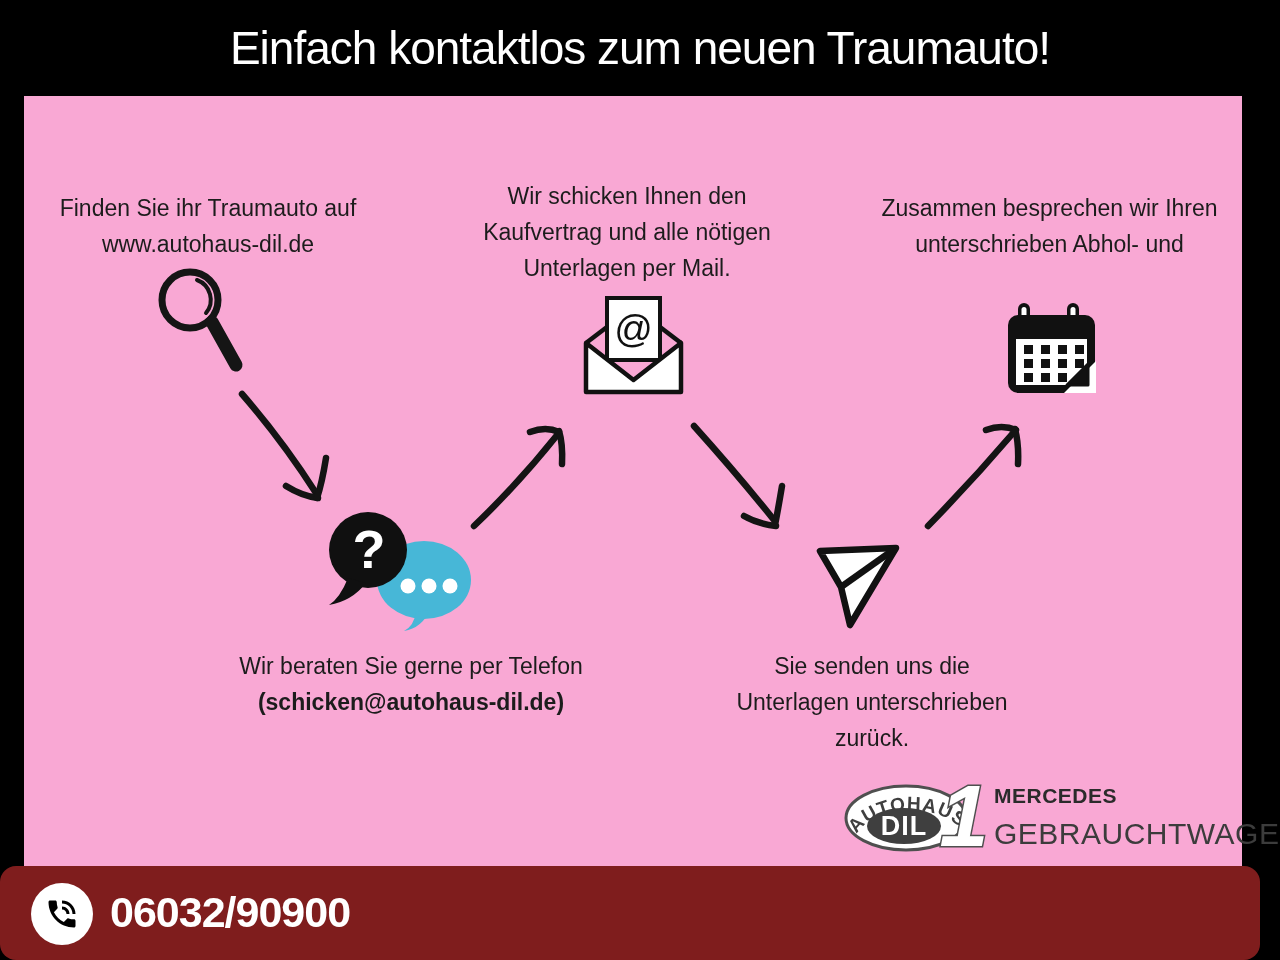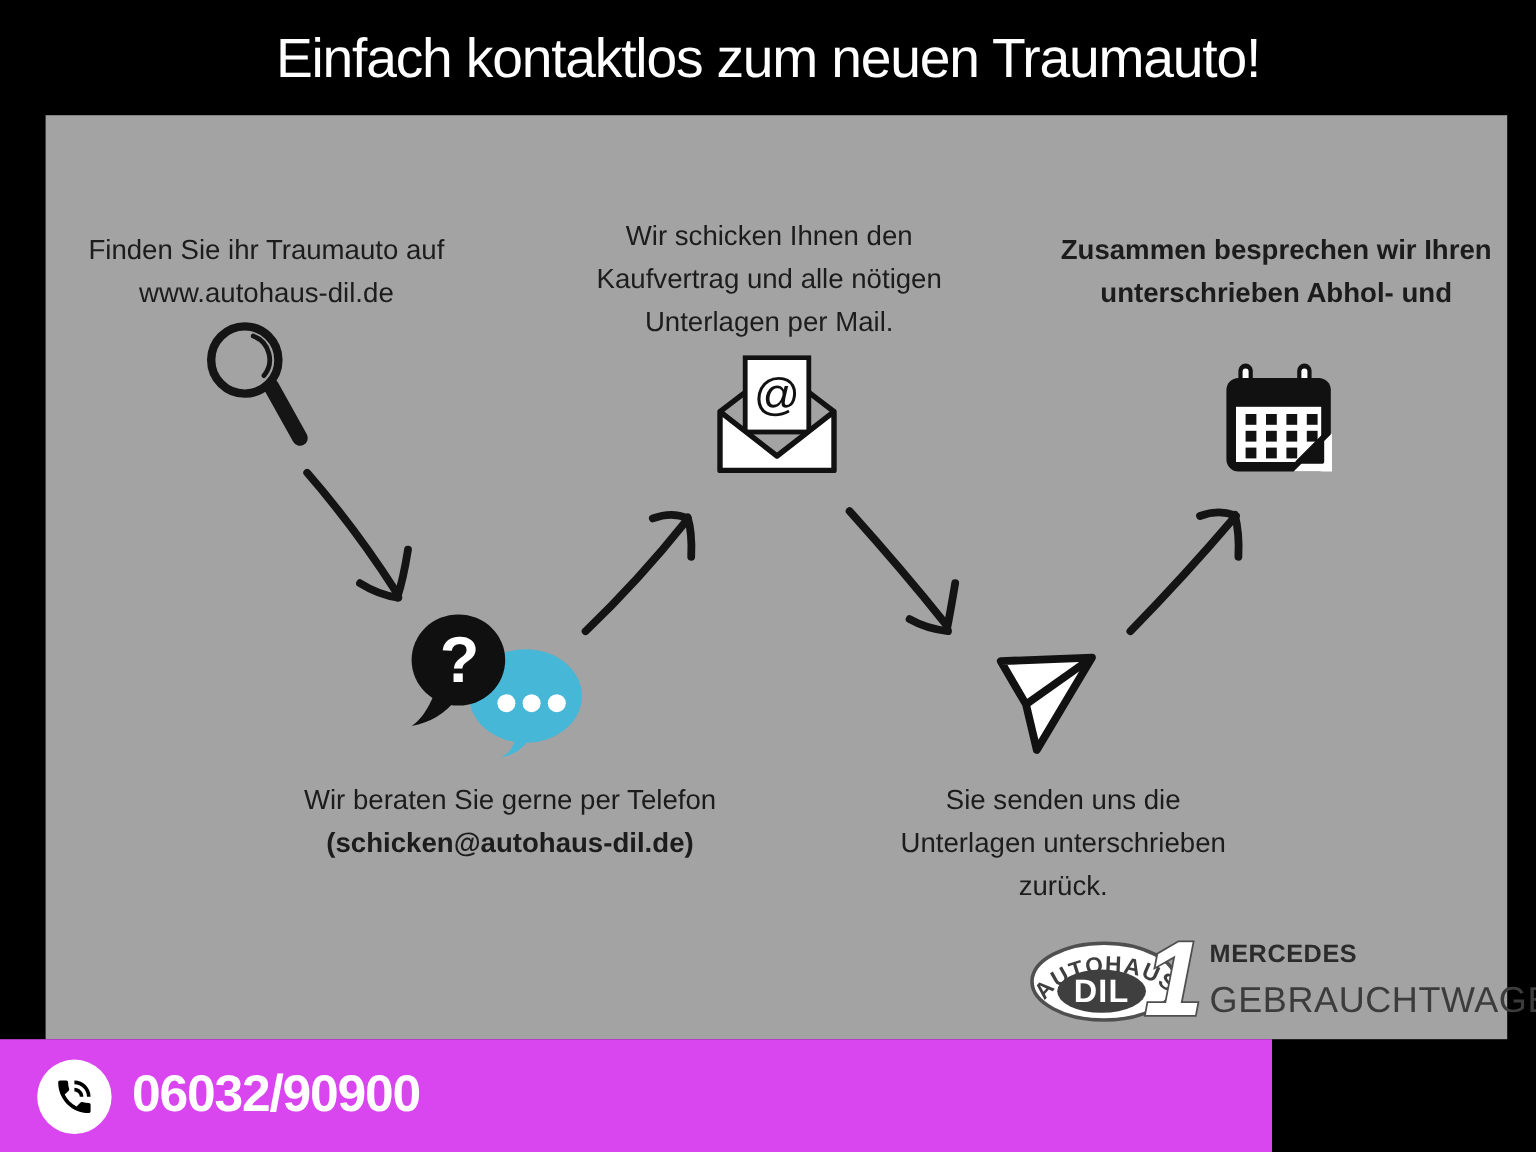--- a/index.html
+++ b/index.html
@@ -11,40 +11,40 @@
   
   .topbar{
     position:absolute;left:0;top:0;width:1280px;height:96px;background:#000;
     display:flex;align-items:center;justify-content:center;
   }
   .topbar h1{
     margin:0;color:#fff;font-size:46px;font-weight:400;letter-spacing:-1px;white-space:nowrap;
   }
   
   .panel{
-    position:absolute;left:38px;top:96px;width:1218px;height:770px;background:#a3a3a3;
+    position:absolute;left:24px;top:96px;width:1218px;height:770px;background:#f9a8d4;
   }
   .step-text{
     position:absolute;text-align:center;color:#1c1c1c;
     font-size:23px;line-height:36px;font-weight:400;
   }
   .step-text .b{font-weight:700;}
   .abs{position:absolute;}
   
   .arrow path{stroke:#141414;stroke-width:6.5;fill:none;stroke-linecap:round;}
   
   .brand1{
     position:absolute;left:970px;top:688px;font-size:21px;font-weight:700;color:#2b2b2b;letter-spacing:0.5px;
   }
   .brand2{
     position:absolute;left:970px;top:721px;font-size:30px;font-weight:400;color:#3c3c3c;letter-spacing:0.5px;
   }
   
   .botbar{
-    position:absolute;left:0;top:866px;width:1060px;height:94px;background:#d946ef;
+    position:absolute;left:0;top:866px;width:1260px;height:94px;background:#7f1d1d;border-radius:16px;
   }
   .botbar .phone-number{
     position:absolute;left:110px;top:50%;transform:translateY(-52%);
     color:#fff;font-size:43px;font-weight:700;letter-spacing:-1px;white-space:nowrap;
   }
 </style>
 </head>
 <body>
 
 <div class="topbar">
@@ -57,21 +57,21 @@
     <div>Finden Sie ihr Traumauto auf</div>
     <div>www.autohaus-dil.de</div>
   </div>
 
   <div class="step-text" style="left:438px;top:82px;width:330px;">
     <div>Wir schicken Ihnen den</div>
     <div>Kaufvertrag und alle nötigen</div>
     <div>Unterlagen per Mail.</div>
   </div>
 
-  <div class="step-text" style="left:838px;top:94px;width:375px;font-weight:bold;">
+  <div class="step-text" style="left:838px;top:94px;width:375px;">
     <div>Zusammen besprechen wir Ihren</div>
     <div>unterschrieben Abhol- und</div>
   </div>
 
   <div class="step-text" style="left:192px;top:552px;width:390px;">
     <div>Wir beraten Sie gerne per Telefon</div>
     <div class="b">(schicken@autohaus-dil.de)</div>
   </div>
 
   <div class="step-text" style="left:693px;top:552px;width:310px;">

